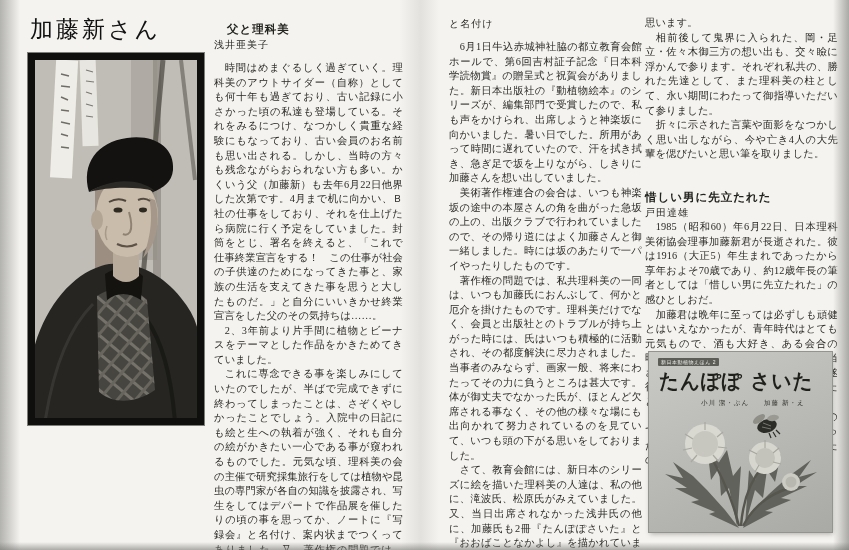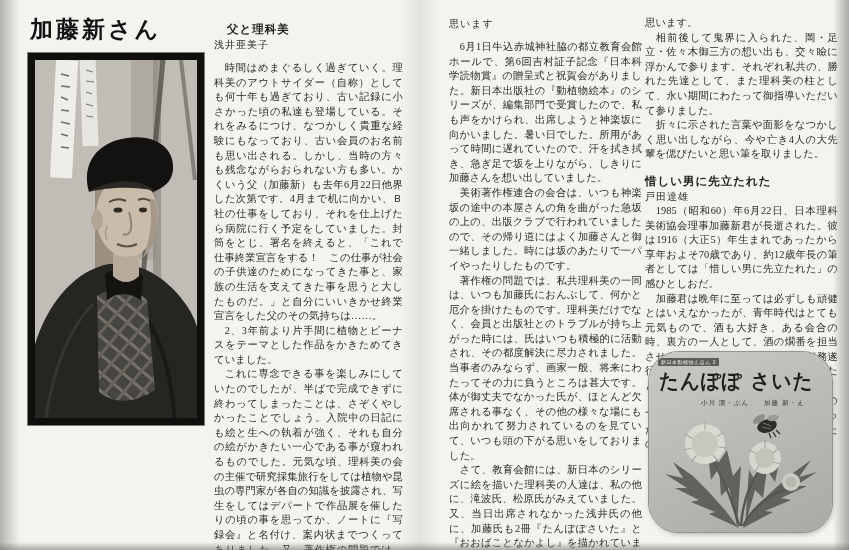--- a/index.html
+++ b/index.html
@@ -21,21 +21,21 @@
   .edge-right{right:0;top:0;bottom:0;width:16px;
     background:linear-gradient(270deg,rgba(120,120,117,.6),rgba(120,120,117,0));}
   .edge-bottom{left:0;right:0;bottom:0;height:8px;
     background:linear-gradient(0deg,rgba(110,110,108,.55),rgba(110,110,108,0));}
   .gutter{left:400px;top:0;bottom:0;width:52px;
     background:linear-gradient(90deg,rgba(130,130,127,0) 0%,rgba(130,130,127,.16) 40%,rgba(130,130,127,0) 75%);}
 
   .page-title{
     position:absolute;left:30px;top:14px;margin:0;
     font-family:"DejaVu Serif","Liberation Serif",serif;
-    font-size:23px;font-weight:bold;letter-spacing:3px;color:#111;
+    font-size:23px;font-weight:normal;letter-spacing:3px;color:#111;
   }
 
   .photo-frame{
     position:absolute;left:28px;top:53px;margin:0;
     width:162px;height:358px;border:7px solid #0f0f0e;
     background:#c2c1bd;box-shadow:0 0 0 1px #7d7d7a;
   }
   .photo-frame svg{display:block;width:100%;height:100%;}
 
   .col{position:absolute;top:16px;}
@@ -45,29 +45,28 @@
 
   .art-heading{
     margin:6px 0 0 0;font-family:"Liberation Sans","DejaVu Sans",sans-serif;
     font-size:11.5px;font-weight:700;letter-spacing:1px;color:#232320;
   }
   .art-heading.indented{margin-left:13px;}
   .byline{font-size:10px;text-align:left;margin:1px 2px 0 0;letter-spacing:1px;}
   .col p{margin:0;font-size:10.3px;line-height:14.6px;text-align:justify;letter-spacing:.1px;}
   .col p.indent{text-indent:1.05em;}
   .col p.first{margin-top:9px;}
-  .heading-2{margin-top:12px;}
+  .heading-2{margin-top:28px;}
   .byline-2{margin-top:1px;}
 
   .book-cover{
     position:absolute;left:225px;top:352px;width:183px;height:180px;
     background:linear-gradient(155deg,#c9c9c5 0%,#b9b9b5 50%,#a9a9a5 100%);
     box-shadow:0 0 0 1px #93938f, 1px 2px 5px rgba(40,40,38,.35);
     overflow:hidden;
-    border-radius:30px;
   }
   .series-label{
     position:absolute;left:9px;top:6px;
     font-family:"Liberation Sans",sans-serif;font-size:5px;letter-spacing:.5px;
     color:#efefec;background:#5d5d58;padding:1px 3px;border-radius:1px;
   }
   .book-title{
     position:absolute;left:10px;top:15px;width:168px;
     font-family:"DejaVu Sans","Liberation Sans",sans-serif;
     font-size:19.5px;font-weight:900;letter-spacing:1px;color:#1f1f1c;
@@ -146,21 +145,21 @@
       <p class="indent first">時間はめまぐるしく過ぎていく。理科美のアウトサイダー（自称）としても何十年も過ぎており、古い記録に小さかった頃の私達も登場している。それをみるにつけ、なつかしく貴重な経験にもなっており、古い会員のお名前も思い出される。しかし、当時の方々も残念ながらおられない方も多い。かくいう父（加藤新）も去年6月22日他界した次第です。4月まで机に向かい、Ｂ社の仕事をしており、それを仕上げたら病院に行く予定をしていました。封筒をとじ、署名を終えると、「これで仕事終業宣言をする！　この仕事が社会の子供達のためになってきた事と、家族の生活を支えてきた事を思うと大したものだ。」と自分にいいきかせ終業宣言をした父のその気持ちは……。</p>
       <p class="indent">2、3年前より片手間に植物とビーナスをテーマとした作品をかきためてきていました。</p>
       <p class="indent">これに専念できる事を楽しみにしていたのでしたが、半ばで完成できずに終わってしまったことは、さぞくやしかったことでしょう。入院中の日記にも絵と生への執着が強く、それも自分の絵がかきたい一心である事が窺われるものでした。元気な頃、理科美の会の主催で研究採集旅行をしては植物や昆虫の専門家が各自の知識を披露され、写生をしてはデパートで作品展を催したりの頃の事を思ってか、ノートに『写録会』と名付け、案内状までつくってありました。又、著作権の問題では、絵かきの社会的地位の向上に奔走しており、いつも前向きに、エネルギッシュに生きようとしていた父でしたが、もう少し長く生きていてほしかったと思います。</p>
 
     </section>
   </div>
 
   <div class="page right-page">
 
     <section class="col col-2">
-      <div class="byline">思います</div>
+      <div class="byline">と名付け</div>
       <p class="indent first">6月1日牛込赤城神社脇の都立教育会館ホールで、第6回吉村証子記念『日本科学読物賞』の贈呈式と祝賀会がありました。新日本出版社の『動植物絵本』のシリーズが、編集部門で受賞したので、私も声をかけられ、出席しようと神楽坂に向かいました。暑い日でした。所用があって時間に遅れていたので、汗を拭き拭き、急ぎ足で坂を上りながら、しきりに加藤さんを想い出していました。</p>
       <p class="indent">美術著作権連合の会合は、いつも神楽坂の途中の本屋さんの角を曲がった急坂の上の、出版クラブで行われていましたので、その帰り道にはよく加藤さんと御一緒しました。時には坂のあたりで一パイやったりしたものです。</p>
       <p class="indent">著作権の問題では、私共理科美の一同は、いつも加藤氏におんぶして、何かと厄介を掛けたものです。理科美だけでなく、会員と出版社とのトラブルが持ち上がった時には、氏はいつも積極的に活動され、その都度解決に尽力されました。当事者のみならず、画家一般、将来にわたってその力に負うところは甚大です。体が御丈夫でなかった氏が、ほとんど欠席される事なく、その他の様々な場にも出向かれて努力されているのを見ていて、いつも頭の下がる思いをしておりました。</p>
       <p class="indent">さて、教育会館には、新日本のシリーズに絵を描いた理科美の人達は、私の他に、滝波氏、松原氏がみえていました。又、当日出席されなかった浅井氏の他に、加藤氏も2冊『たんぽぽさいた』と『おおばことなかよし』を描かれています。私達を新日本出版社に紹介して下さったのは、他ならぬ加藤氏でした。シリーズの最初に出た、滝波氏画の「のうさぎにげろ」課題図書、加藤氏の「たんぽぽさいた」緑標図書に始まり、私共もそれぞれ良い仕事をさせてもらって、このシリーズは次々にヒットを飛ばし、そして6月1日の受賞式となったわけですが、当日司会者から紹介された、私達画家のメンバーの中に、肝心の加藤氏の姿がなかったのは、如何にも残念で、寂しい思いをしました。大勢の出席者とともに、にぎやかに祝われたこの会に出席されていれば、如何に喜ばれたことかと思いますが、この機会に拙文を認め、地下の氏に御報告をしたいと</p>
     </section>
 
     <section class="col col-3">
       <p>思います。</p>
       <p class="indent">相前後して鬼界に入られた、岡・足立・佐々木御三方の想い出も、交々瞼に浮かんで参ります。それぞれ私共の、勝れた先達として、また理科美の柱として、永い期間にわたって御指導いただいて参りました。</p>
       <p class="indent">折々に示された言葉や面影をなつかしく思い出しながら、今や亡き4人の大先輩を偲びたいと思い筆を取りました。</p>

